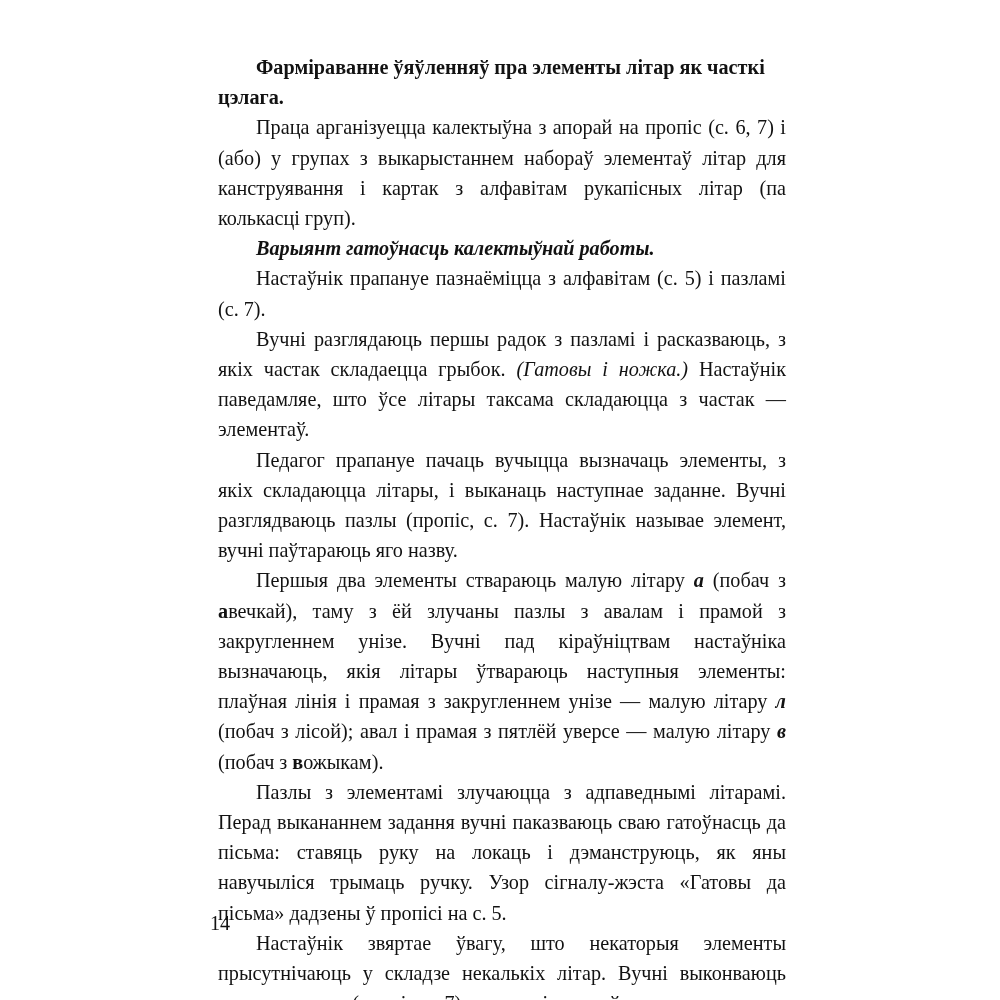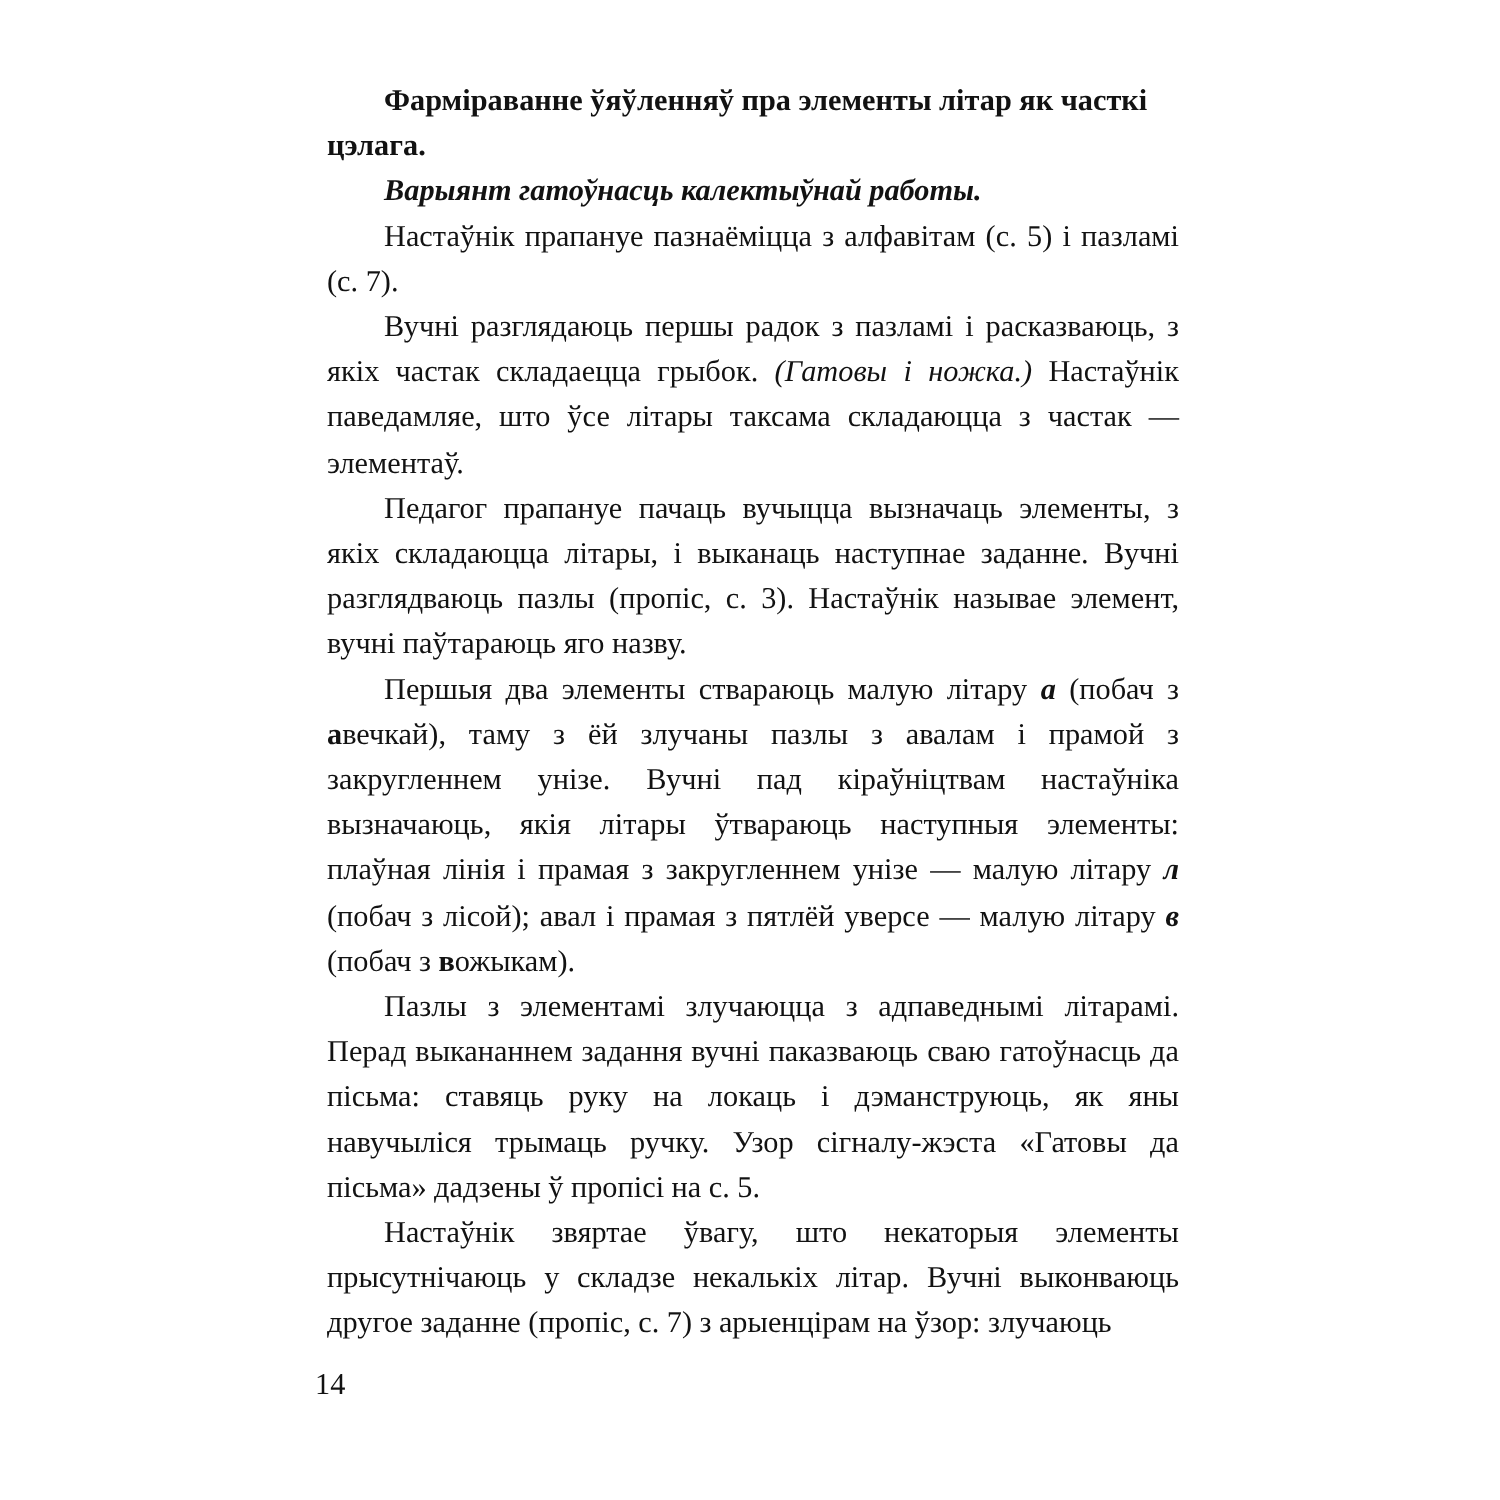--- a/index.html
+++ b/index.html
@@ -69,29 +69,30 @@
 </style>
 </head>
 <body>
 
 <div class="page">
 
   <div class="text-column">
 
     <p class="heading">Фарміраванне ўяўленняў пра элементы літар як часткі цэлага.</p>
 
+    <p>Праца арганізуецца калектыўна з апорай на пропіс (с. 6, 7) і (або) у групах з выкарыстаннем набораў элементаў літар для канструявання і картак з алфавітам рукапісных літар (па колькасці груп).</p>
 
     <p class="subheading">Варыянт гатоўнасць калектыўнай работы.</p>
 
     <p>Настаўнік прапануе пазнаёміцца з алфавітам (с. 5) і пазламі (с. 7).</p>
 
     <p><span>Вучні разглядаюць першы радок з пазламі і расказваюць, з якіх частак складаецца грыбок. </span><span class="i">(Гатовы і ножка.)</span><span> Настаўнік паведамляе, што ўсе літары таксама складаюцца з частак — элементаў.</span></p>
 
 
-    <p>Педагог прапануе пачаць вучыцца вызначаць элементы, з якіх складаюцца літары, і выканаць наступнае заданне. Вучні разглядваюць пазлы (пропіс, с. 3). Настаўнік называе элемент, вучні паўтараюць яго назву.</p>
+    <p>Педагог прапануе пачаць вучыцца вызначаць элементы, з якіх складаюцца літары, і выканаць наступнае заданне. Вучні разглядваюць пазлы (пропіс, с. 7). Настаўнік называе элемент, вучні паўтараюць яго назву.</p>
 
     <p><span>Першыя два элементы ствараюць малую літару </span><span class="bi">а</span><span> (побач з </span><span class="b">а</span><span>вечкай), таму з ёй злучаны пазлы з авалам і прамой з закругленнем унізе. Вучні пад кіраўніцтвам настаўніка вызначаюць, якія літары ўтвараюць наступныя элементы: плаўная лінія і прамая з закругленнем унізе — малую літару </span><span class="bi">л</span><span> (побач з лісой); авал і прамая з пятлёй уверсе — малую літару </span><span class="bi">в</span><span> (побач з </span><span class="b">в</span><span>ожыкам).</span></p>
 
     <p>Пазлы з элементамі злучаюцца з адпаведнымі літарамі. Перад выкананнем задання вучні паказваюць сваю гатоўнасць да пісьма: ставяць руку на локаць і дэманструюць, як яны навучыліся трымаць ручку. Узор сігналу-жэста «Гатовы да пісьма» дадзены ў пропісі на с. 5.</p>
 
     <p>Настаўнік звяртае ўвагу, што некаторыя элементы прысутнічаюць у складзе некалькіх літар. Вучні выконваюць другое заданне (пропіс, с. 7) з арыенцірам на ўзор: злучаюць</p>
 
   </div>
 
   <div class="folio">14</div>

